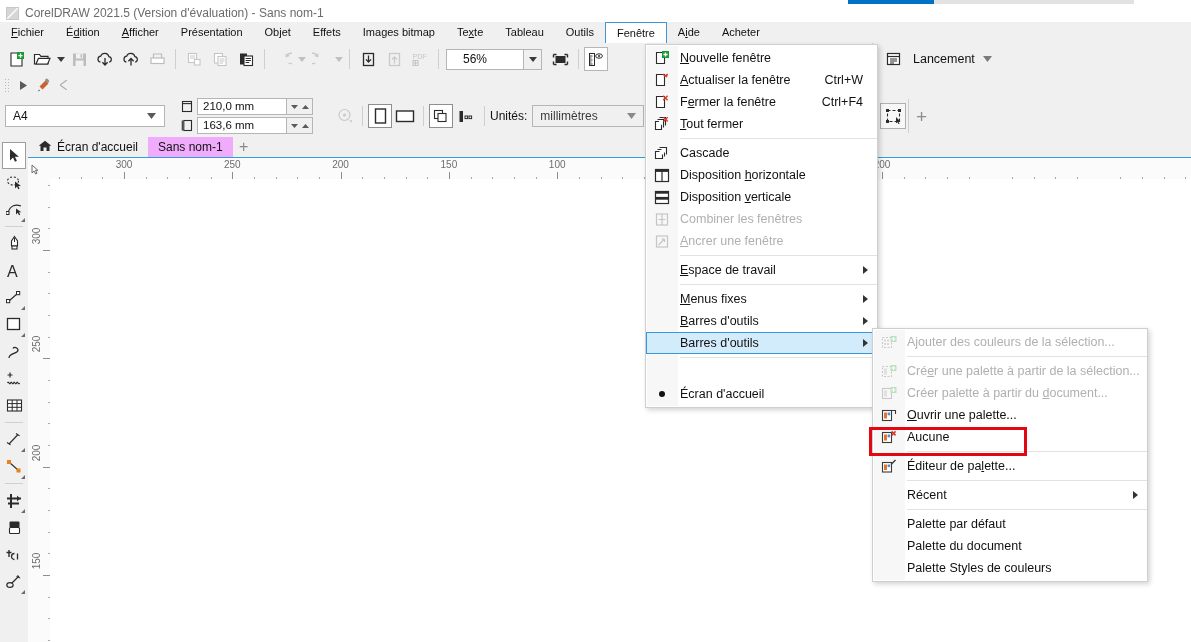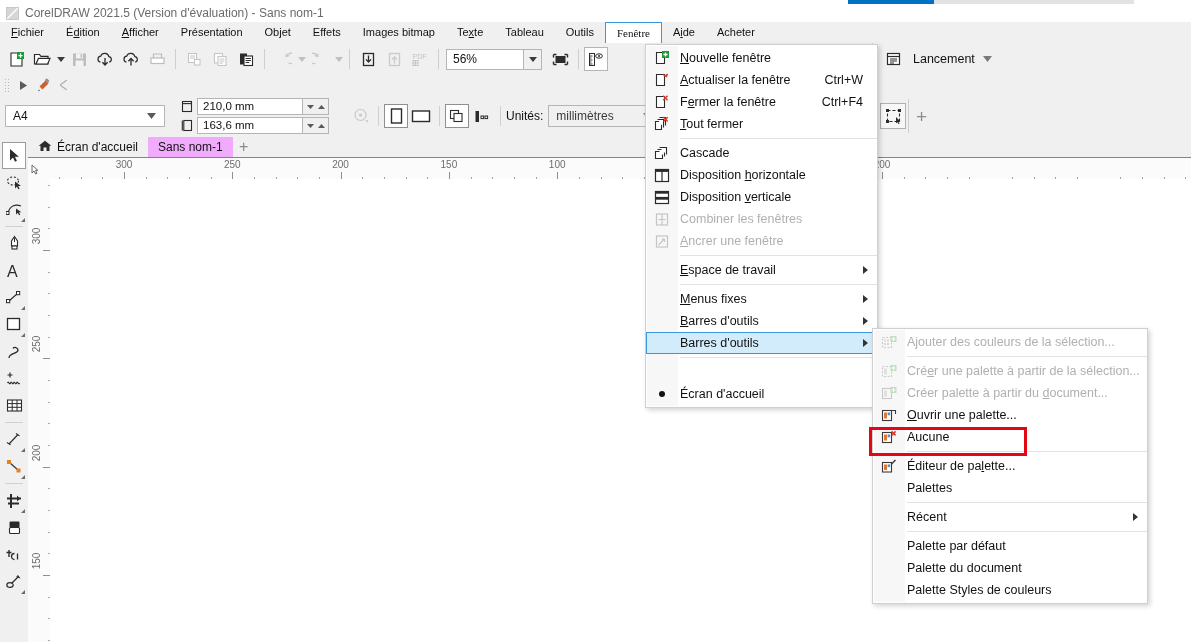--- a/index.html
+++ b/index.html
@@ -33,37 +33,37 @@
   
   .menubar {
     position:absolute; left:0; top:22px; width:1191px; height:21px;
     background:#f0f0f0; display:flex; align-items:center;
   }
   .menu-item {
     height:21px; line-height:21px; padding:0 11px; font-size:11px;
     color:#111; white-space:nowrap; cursor:default;
   }
   .menu-item u { text-decoration: underline; }
-  .menu-item.active { background:#ffffff; border:1px solid #3a96dd; border-bottom:none; height:22px; line-height:20px;font-family:Liberation Serif, serif; }
+  .menu-item.active { background:#ffffff; border:1px solid #3a96dd; border-bottom:none; height:22px; line-height:20px; }
 
   
   .toolbar1 {
     position:absolute; left:0; top:43px; width:1191px; height:32px;
     background:#f0f0f0; display:flex; align-items:center; padding-left:3px;
   }
   .tb-btn {
     width:26px; height:26px; display:flex; align-items:center; justify-content:center;
     cursor:default; position:relative;
   }
   .tb-btn svg { display:block; }
   .tb-sep { width:1px; height:20px; background:#cfcfcf; margin:0 5px; }
   .tb-caret { width:11px; height:26px; display:flex; align-items:center; justify-content:center; }
   .zoombox {
     width:78px; height:21px; background:#fff; border:1px solid #b5b5b5;
-    display:flex; align-items:center; padding-left:6px; font-size:12px; color:#111;
+    display:flex; align-items:center; padding-left:16px; font-size:12px; color:#111;
     margin-left:2px;
   }
   .zoomdrop {
     width:18px; height:21px; background:#f0f0f0; border:1px solid #b5b5b5; border-left:none;
     display:flex; align-items:center; justify-content:center;
   }
 
   
   .toolbar2 {
     position:absolute; left:0; top:75px; width:1191px; height:20px;
@@ -81,21 +81,21 @@
   .combo {
     width:160px; height:22px; background:#fff; border:1px solid #b5b5b5;
     display:flex; align-items:center; justify-content:space-between; padding:0 2px 0 7px;
     font-size:12px; color:#111;
   }
   .combo .cv { white-space:nowrap; }
   .spin-wrap { display:flex; flex-direction:column; gap:2px; }
   .spin-row { display:flex; align-items:center; height:17px; }
   .spin-ico { width:15px; height:15px; display:flex; align-items:center; justify-content:center; margin-right:3px;}
   .spin-in {
-    width:106px; height:17px; background:#fff; border:1px solid #b5b5b5;
+    width:90px; height:17px; background:#fff; border:1px solid #b5b5b5;
     font-size:11.5px; color:#111; padding-left:5px; line-height:15px;
   }
   .spin-btns { width:26px; height:17px; border:1px solid #b5b5b5; border-left:none;
     background:#f0f0f0; display:flex; align-items:center; justify-content:center; gap:4px;}
   .unitlabel { font-size:12px; color:#111; margin-right:5px; }
   .unitcombo {
     width:112px; height:22px; background:#f0f0f0; border:1px solid #b5b5b5;
     display:flex; align-items:center; justify-content:space-between; padding:0 3px 0 7px;
     font-size:12px; color:#3a3a3a;
   }
@@ -967,24 +967,20 @@
         <svg width="16" height="15" viewBox="0 0 16 15">
             <rect x="1.5" y="3.5" width="9" height="9.5" fill="#fff" stroke="#3a3a3a" stroke-width="1.1"></rect>
             <rect x="3" y="5.5" width="3" height="5.5" fill="#e8732e"></rect>
             <rect x="6.6" y="5.5" width="2.6" height="2.6" fill="#4f8fd6"></rect>
             <path d="M10 5.5L14.5 1" stroke="#3a3a3a" stroke-width="1.5"></path>
           </svg>
       </span>
       <span class="txt">Éditeur de pa<u class="k">l</u>ette...</span>
     </div>
 
-    <div class="mi">
-      <span class="ico"></span>
-      <span class="txt">Palettes</span>
-    </div>
 
     <div class="msep"></div>
 
     <div class="mi">
       <span class="ico"></span>
       <span class="txt">Récent</span>
       <span class="arrow"></span>
     </div>
 
     <div class="msep"></div>

